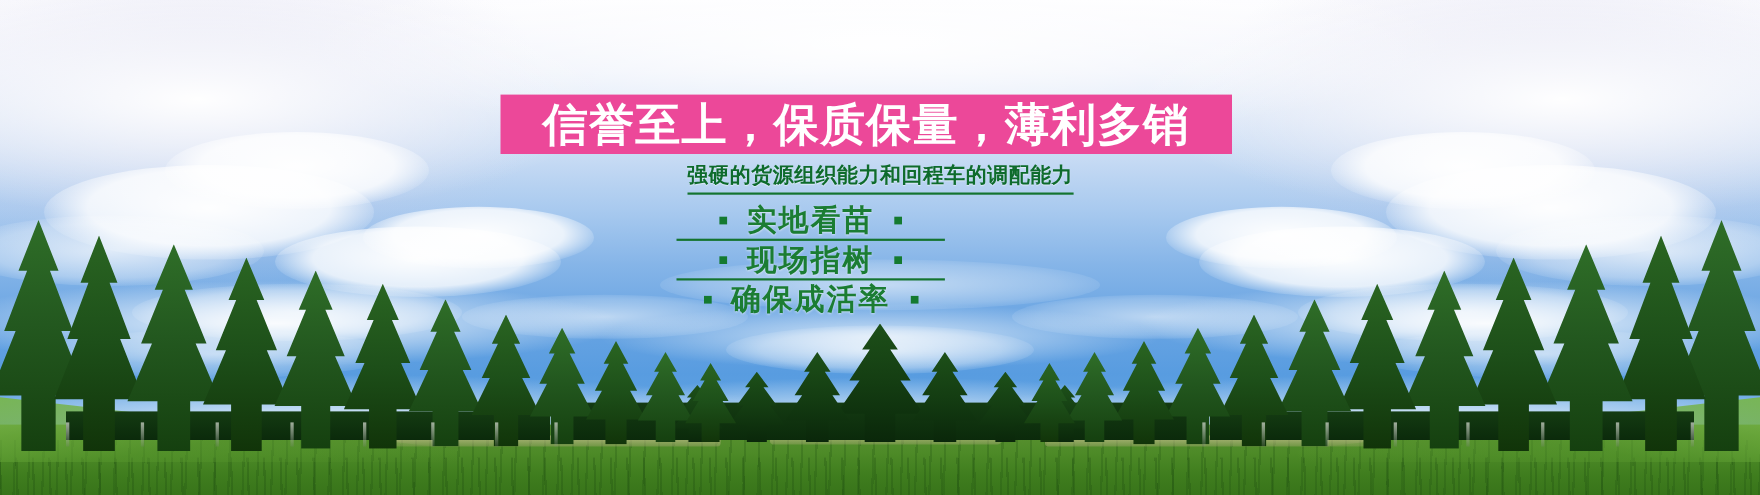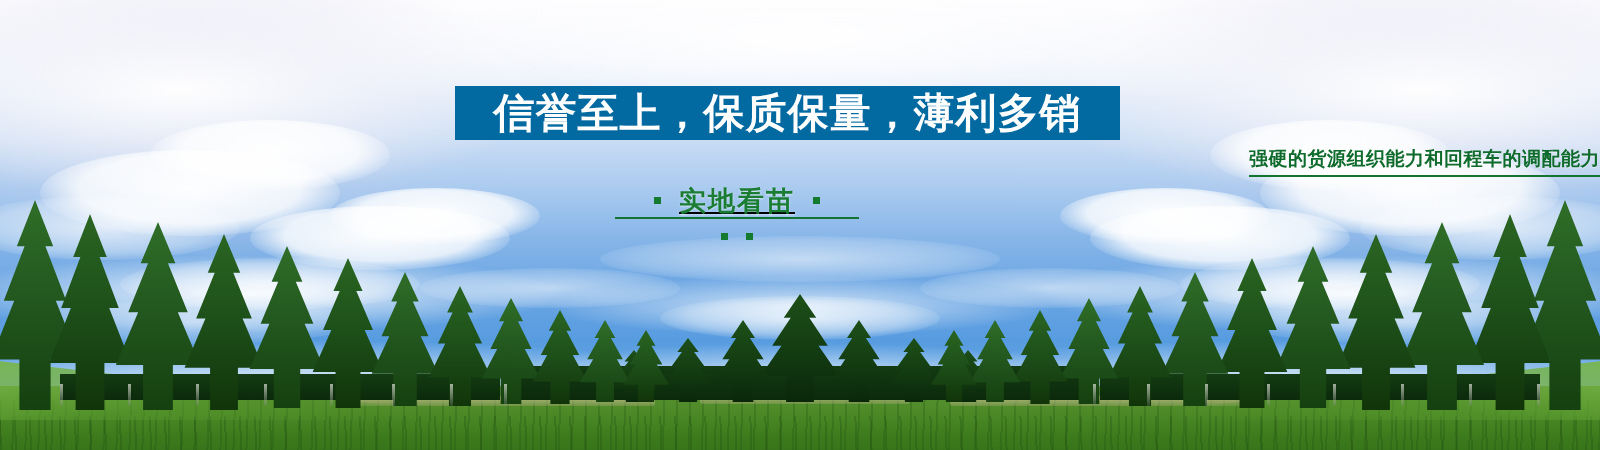--- a/index.html
+++ b/index.html
@@ -149,54 +149,54 @@
   }
   .trunkline {
     position:absolute; bottom:44px; height:22px; width:3px;
     background:linear-gradient(to bottom, rgba(210,215,205,.75), rgba(120,130,115,.25));
   }
 
   
   .headline-bar {
     position:absolute;
     left:455px; top:86px; width:665px; height:54px;
-    background:#0369a1;
+    background:#ec4899;
     display:flex; align-items:center; justify-content:center;
   }
   .headline {
     color:#ffffff;
     font-size:41px;
     font-weight:bold;
     letter-spacing:1px;
     line-height:1;
     white-space:nowrap;
     font-family:"DejaVu Sans", sans-serif;
   }
 
   .subtitle-wrap {
     position:absolute;
     left:0; top:146px; width:1600px;
-    text-align:right;
+    text-align:center;
   }
   .subtitle {
     display:inline-block;
     color:#0e6b2c;
     font-size:19px;
     font-weight:bold;
     letter-spacing:.5px;
     padding-bottom:3px;
     border-bottom:2px solid #14742f;
     white-space:nowrap;
     font-family:"DejaVu Sans", sans-serif;
     text-shadow:0 1px 1px rgba(255,255,255,.55);
   }
 
   .list {
     position:absolute;
-    left:0; top:182px; width:1474px;text-decoration:underline;
+    left:0; top:182px; width:1474px;
   }
   .list-row {
     position:relative;
     width:100%;
     height:36px;
     display:flex;
     align-items:center;
     justify-content:center;
     gap:18px;
   }
@@ -340,24 +340,31 @@
 
   <div class="list">
 
     <div class="list-row">
       <span class="dot"></span>
       <span class="row-text">实地看苗</span>
       <span class="dot"></span>
       <span class="sep"></span>
     </div>
 
-
-
-
     <div class="list-row">
       <span class="dot"></span>
-      <span class="dot"></span>
-
+      <span class="row-text">现场指树</span>
+      <span class="dot"></span>
+      <span class="sep"></span>
     </div>
 
+
+
+    <div class="list-row">
+      <span class="dot"></span>
+      <span class="row-text">确保成活率</span>
+      <span class="dot"></span>
+
+    </div>
+
   </div>
 
 </div>
 
 </body></html>

